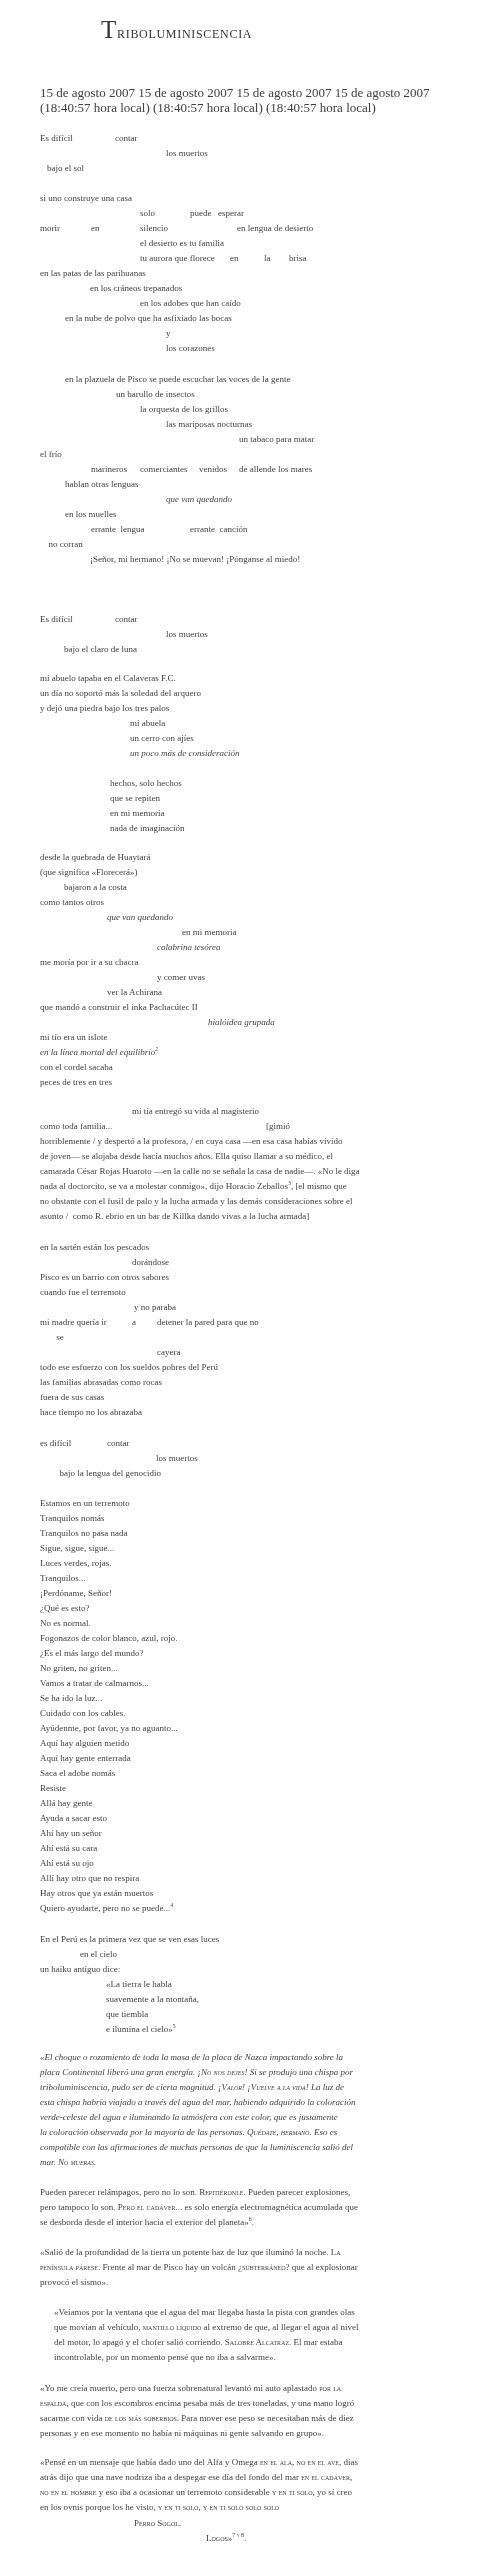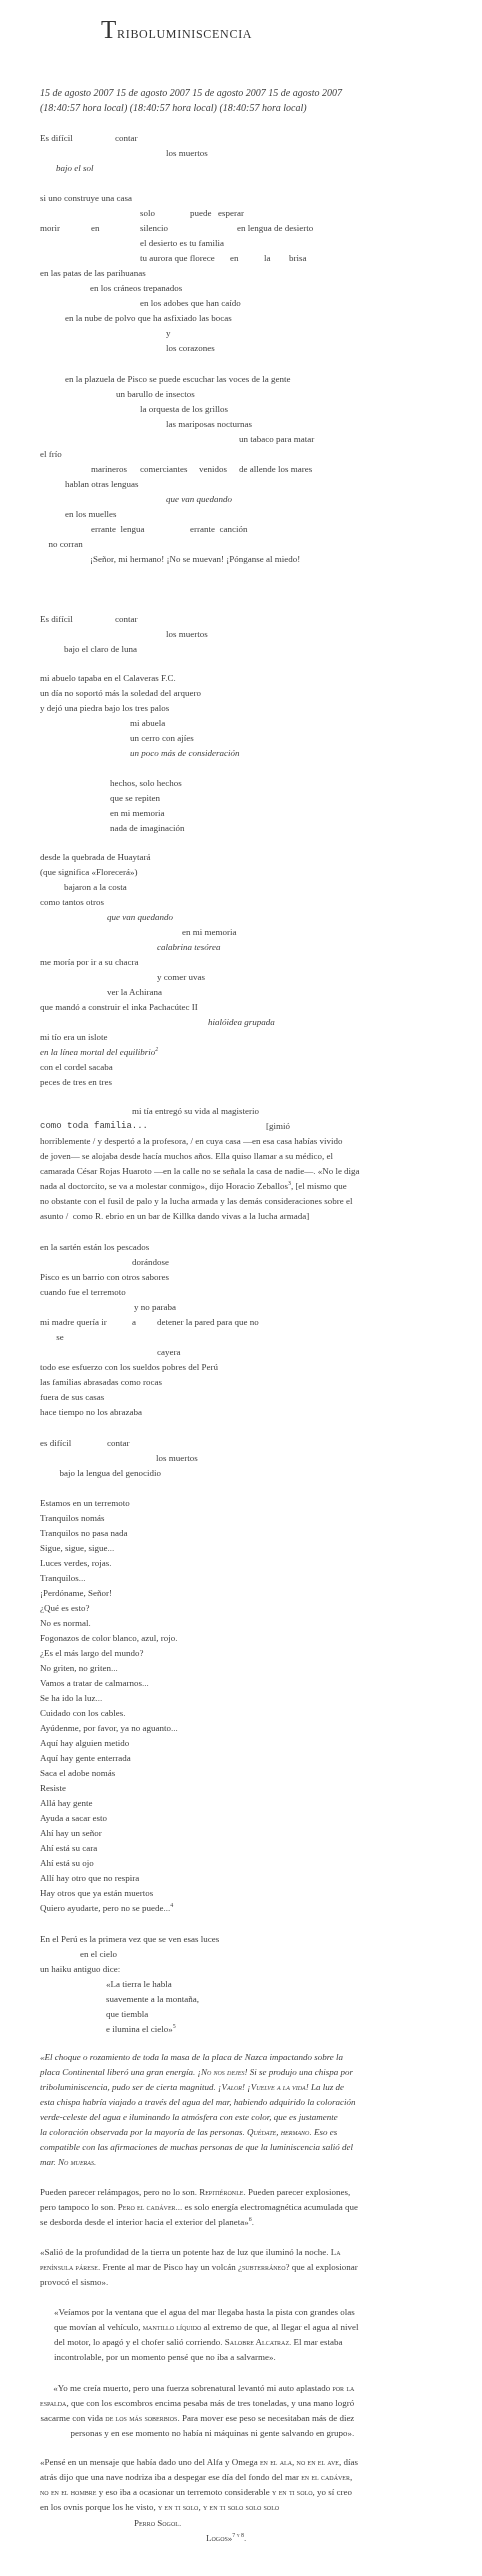--- a/index.html
+++ b/index.html
@@ -18,23 +18,22 @@
     color:#343434;
     font-variant:small-caps;
     letter-spacing:0.7px;
     font-weight:normal;
     margin:0;
   }
   .title::first-letter{font-size:25px;}
   .dates{
     position:absolute;
     top:85px;left:40px;
-    font-size:10px;line-height:15px;
+    font-size:13px;line-height:15px;
     white-space:pre;
-    font-style:italic;
   }
   #poem-body{position:absolute;top:0;left:0;width:436px;height:2576px;padding-left:8px;}
   .block{position:absolute;left:40px;}
   .line{
     position:relative;
     height:15px;
     font-size:9px;
     line-height:15px;
     white-space:pre;
   }
@@ -48,21 +47,21 @@
 
 <h1 class="title">Triboluminiscencia</h1>
 
 <div class="dates"><span>15 de agosto 2007 15 de agosto 2007 15 de agosto 2007 15 de agosto 2007</span>
 <span>(18:40:57 hora local) (18:40:57 hora local) (18:40:57 hora local)</span></div>
 
 <div id="poem-body">
     <div class="block" style="top: 131px;">
       <div class="line"><span class="seg abs" style="left: 0px;">Es difícil</span><span class="seg abs" style="left: 75px;">contar</span></div>
       <div class="line"><span class="seg abs" style="left: 126px;">los muertos</span></div>
-      <div class="line"><span class="seg abs" style="left: 16px; font-style: italic;">bajo el sol</span></div>
+      <div class="line"><span class="seg abs" style="left: 7px;">bajo el sol</span></div>
     </div>
     <div class="block" style="top: 191px;">
       <div class="line"><span class="seg">si uno construye una casa</span></div>
       <div class="line"><span class="seg abs" style="left: 100px;">solo</span><span class="seg abs" style="left: 150px;">puede</span><span class="seg abs" style="left: 178px;">esperar</span></div>
       <div class="line"><span class="seg abs" style="left: 0px;">morir</span><span class="seg abs" style="left: 51px;">en</span><span class="seg abs" style="left: 100px;">silencio</span><span class="seg abs" style="left: 197px;">en lengua de desierto</span></div>
       <div class="line"><span class="seg abs" style="left: 100px;">el desierto es tu familia</span></div>
       <div class="line"><span class="seg abs" style="left: 100px;">tu aurora que florece</span><span class="seg abs" style="left: 190px;">en</span><span class="seg abs" style="left: 224px;">la</span><span class="seg abs" style="left: 249px;">brisa</span></div>
       <div class="line"><span class="seg">en las patas de las parihuanas</span></div>
       <div class="line"><span class="seg abs" style="left: 50px;">en los cráneos trepanados</span></div>
       <div class="line"><span class="seg abs" style="left: 100px;">en los adobes que han caído</span></div>
@@ -117,21 +116,21 @@
       <div class="line"><span class="seg abs" style="left: 67px;">ver la Achirana</span></div>
       <div class="line"><span class="seg">que mandó a construir el inka Pachacútec II</span></div>
       <div class="line"><span class="seg it abs" style="left: 168px;">hialóidea grupada</span></div>
       <div class="line"><span class="seg">mi tío era un islote</span></div>
       <div class="line"><span class="seg it">en la línea mortal del equilibrio<sup>2</sup></span></div>
       <div class="line"><span class="seg">con el cordel sacaba</span></div>
       <div class="line"><span class="seg">peces de tres en tres</span></div>
     </div>
     <div class="block" style="top: 1104px;">
       <div class="line"><span class="seg abs" style="left: 92px;">mi tía entregó su vida al magisterio</span></div>
-      <div class="line"><span class="seg abs" style="left: 0px; font-family: Liberation Mono, monospace;">como toda familia...</span><span class="seg abs" style="left: 226px;">[gimió</span></div>
+      <div class="line"><span class="seg abs" style="left: 0px;">como toda familia...</span><span class="seg abs" style="left: 226px;">[gimió</span></div>
       <div class="line"><span class="seg">horriblemente / y despertó a la profesora, / en cuya casa —en esa casa habías vivido</span></div>
       <div class="line"><span class="seg">de joven— se alojaba desde hacía muchos años. Ella quiso llamar a su médico, el</span></div>
       <div class="line"><span class="seg">camarada César Rojas Huaroto —en la calle no se señala la casa de nadie—. «No le diga</span></div>
       <div class="line"><span class="seg">nada al doctorcito, se va a molestar conmigo», dijo Horacio Zeballos<sup>3</sup>, [el mismo que</span></div>
       <div class="line"><span class="seg">no obstante con el fusil de palo y la lucha armada y las demás consideraciones sobre el</span></div>
       <div class="line"><span class="seg">asunto /  como R. ebrio en un bar de Killka dando vivas a la lucha armada]</span></div>
     </div>
     <div class="block" style="top: 1240px;">
       <div class="line"><span class="seg">en la sartén están los pescados</span></div>
       <div class="line"><span class="seg abs" style="left: 92px;">dorándose</span></div>
@@ -209,21 +208,21 @@
       <div class="line"><span class="seg">«Salió de la profundidad de la tierra un potente haz de luz que iluminó la noche. </span><span class="seg sc">La</span></div>
       <div class="line"><span class="seg sc">península párese.</span><span class="seg"> Frente al mar de Pisco hay un volcán ¿</span><span class="seg sc">subterráneo</span><span class="seg">? que al explosionar</span></div>
       <div class="line"><span class="seg">provocó el sismo».</span></div>
     </div>
     <div class="block" style="top: 2305px; margin-left: 14px;">
       <div class="line"><span class="seg">«Veíamos por la ventana que el agua del mar llegaba hasta la pista con grandes olas</span></div>
       <div class="line"><span class="seg">que movían al vehículo, </span><span class="seg sc">mantillo líquido</span><span class="seg"> al extremo de que, al llegar el agua al nivel</span></div>
       <div class="line"><span class="seg">del motor, lo apagó y el chofer salió corriendo. </span><span class="seg sc">Salobre Alcatraz.</span><span class="seg"> El mar estaba</span></div>
       <div class="line"><span class="seg">incontrolable, por un momento pensé que no iba a salvarme».</span></div>
     </div>
-    <div class="block" style="top: 2381px; text-align: right;">
+    <div class="block" style="top: 2381px;">
       <div class="line"><span class="seg">«Yo me creía muerto, pero una fuerza sobrenatural levantó mi auto aplastado </span><span class="seg sc">por la</span></div>
       <div class="line"><span class="seg sc">espalda</span><span class="seg">, que con los escombros encima pesaba más de tres toneladas, y una mano logró</span></div>
       <div class="line"><span class="seg">sacarme con vida </span><span class="seg sc">de los más soberbios.</span><span class="seg"> Para mover ese peso se necesitaban más de diez</span></div>
       <div class="line"><span class="seg">personas y en ese momento no había ni máquinas ni gente salvando en grupo».</span></div>
     </div>
     <div class="block" style="top: 2455px;">
       <div class="line"><span class="seg">«Pensé en un mensaje que había dado uno del Alfa y Omega </span><span class="seg sc">en el ala, no en el ave</span><span class="seg">, días</span></div>
       <div class="line"><span class="seg">atrás dijo que una nave nodriza iba a despegar ese día del fondo del mar </span><span class="seg sc">en el cadáver</span><span class="seg">,</span></div>
       <div class="line"><span class="seg sc">no en el hombre</span><span class="seg"> y eso iba a ocasionar un terremoto considerable </span><span class="seg sc">y en ti solo</span><span class="seg">, yo sí creo</span></div>
       <div class="line"><span class="seg">en los ovnis porque los he visto, </span><span class="seg sc">y en ti solo, y en ti solo solo solo</span></div>

